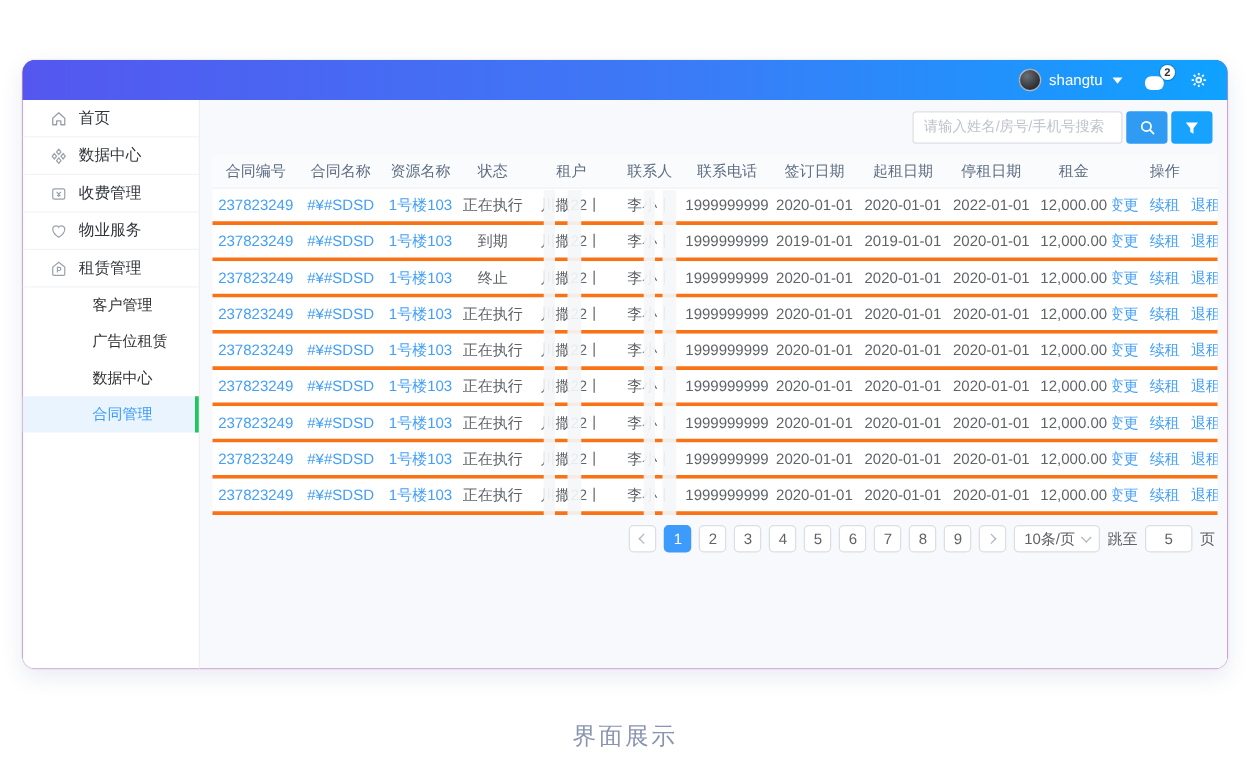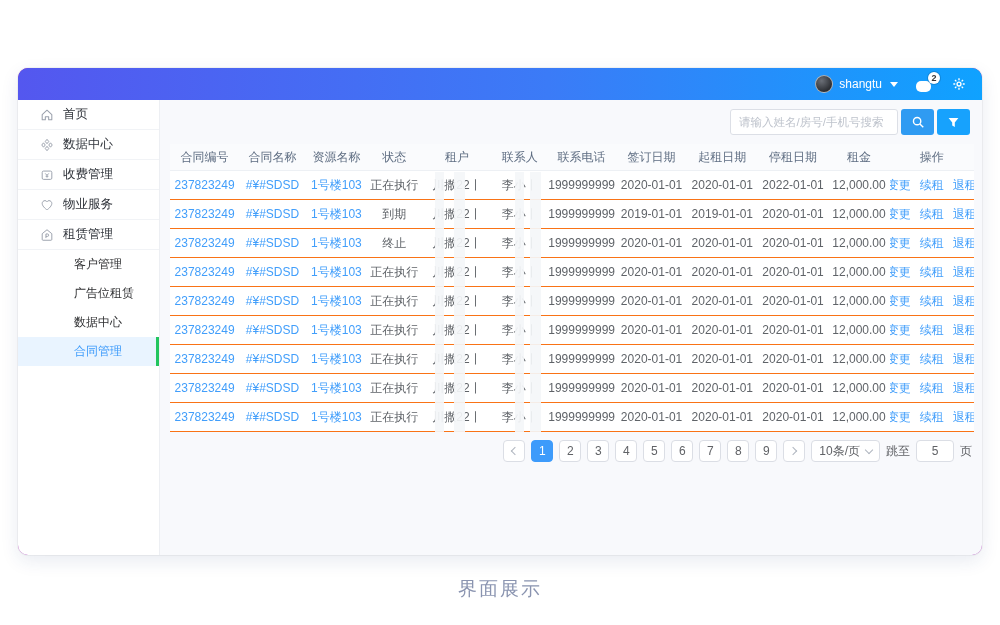--- a/index.html
+++ b/index.html
@@ -1,20 +1,20 @@
 <!DOCTYPE html>
 <html><head>
 <meta charset="utf-8">
 <style>
   * { margin:0; padding:0; box-sizing:border-box; }
   html,body { width:1000px; height:625px; background:#ffffff;
     font-family:"Liberation Sans","DejaVu Sans",sans-serif; }
   body { position:relative; overflow:hidden; }
 
-  .window { position:absolute; left:18px; top:68px; width:964px; height:487px;
+  .window { position:absolute; left:18px; top:48px; width:964px; height:487px;
     border-radius:10px; overflow:hidden; background:#a21caf;
     box-shadow:0 0 0 1px rgba(0,0,0,0.04), 0 6px 18px rgba(30,60,120,0.10); }
 
   
   .topbar { height:32px; background:linear-gradient(90deg,#5457EF 0%, #3B7BF7 55%, #0FA2FF 100%);
     display:flex; align-items:center; justify-content:flex-end; padding-right:16px; }
   .user-cluster { display:flex; align-items:center; gap:6px; color:#fff; font-size:12px; }
   .avatar { width:18px; height:18px; border-radius:50%;
     background:radial-gradient(circle at 35% 30%, #6b6f77 0%, #2c2f34 70%); border:1px solid rgba(255,255,255,.6); }
   .caret-down { width:0; height:0; border-left:4px solid transparent; border-right:4px solid transparent;
@@ -47,21 +47,21 @@
   .icon-btn { width:33px; height:26px; border:none; border-radius:3px; display:flex; align-items:center;
     justify-content:center; cursor:pointer; }
   .btn-search { background:#2F9BF2; }
   .btn-filter { background:#17A2FD; }
 
   
   .table { margin:1px 8px 0 10px; position:relative; }
   .thead { display:flex; height:27px; align-items:center; background:#FAFBFD;
     border-bottom:1px solid #EDF0F4; }
   .thead .cell { font-weight:normal; color:#5E6D82; font-size:12px; }
-  .trow { display:flex; height:29px; align-items:center; background:#fff; border-bottom:1px solid #f97316; }
+  .trow { display:flex; height:29px; align-items:center; background:#fff; border-bottom:3px solid #f97316; }
   .cell { font-size:12px; color:#5F6368; text-align:center; white-space:nowrap; overflow:hidden; }
   .col0{width:8.6%} .col1{width:8.3%} .col2{width:7.6%} .col3{width:6.8%} .col4{width:8.8%}
   .col5{width:6.8%} .col6{width:8.6%} .col7{width:8.8%} .col8{width:8.8%} .col9{width:8.8%}
   .col10{width:7.6%} .col11{width:10.5%}
   .link { color:#419EFB; cursor:pointer; }
   .ops { display:flex; justify-content:center; gap:9px; }
 
   
   .stripe { position:absolute; top:28px; height:260px; background:rgba(244,246,249,0.92); pointer-events:none; }
 

